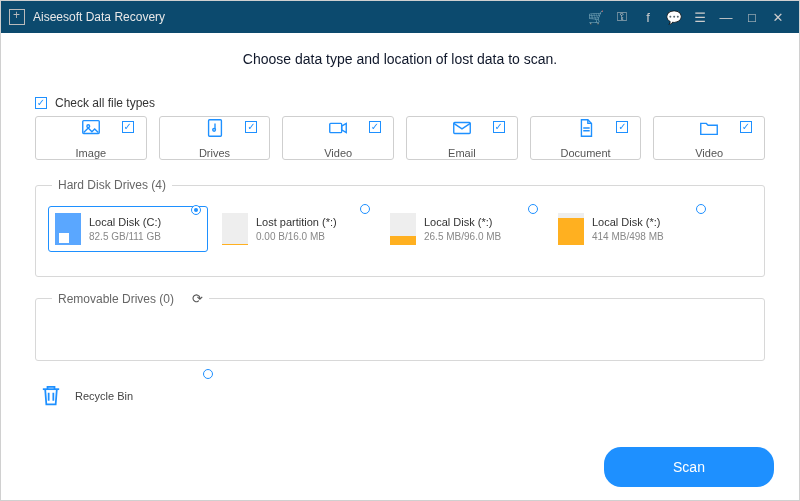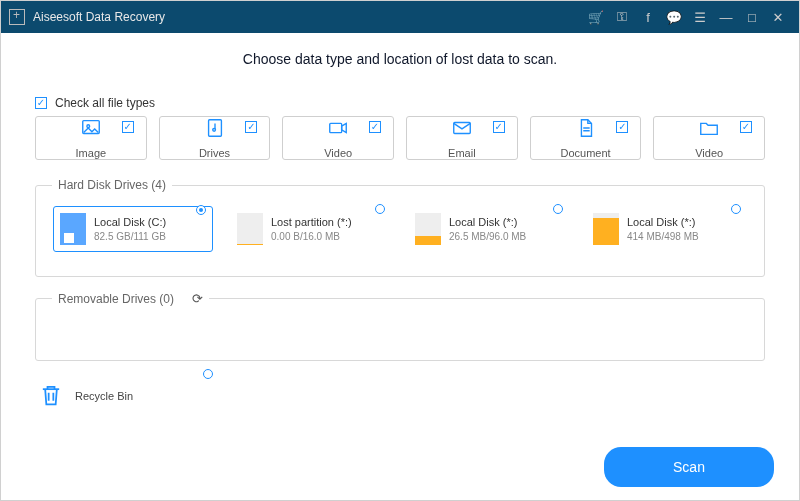--- a/index.html
+++ b/index.html
@@ -16,21 +16,21 @@
   .cbox.checked::after{content:"✓"; font-size:10px; color:#1e90ff; line-height:1;}
   .cards { display:flex; gap:12px; margin-bottom:18px;}
   .card { flex:1; height:44px; border:1px solid #cfcfcf; border-radius:3px; position:relative; display:flex; flex-direction:column; align-items:center; justify-content:center; cursor:pointer;}
   .card .corner { position:absolute; top:4px; right:4px;}
   .card .cicon { color:#1e90ff; margin-bottom:4px;}
   .card .cicon svg{width:22px;height:22px;}
   .card .clabel { font-size:11px; color:#555;}
   fieldset { border:1px solid #d8d8d8; border-radius:3px; padding:14px 12px 24px 12px; margin-bottom:14px; position:relative;}
   legend { font-size:12px; color:#666; padding:0 6px; margin-left:4px;}
   legend .refresh{ margin-left:18px; font-size:13px; color:#555;}
-  .drives { display:flex; gap:18px;justify-content:center; }
+  .drives { display:flex; gap:8px; }
   .drive { width:160px; display:flex; align-items:center; gap:8px; padding:6px; border-radius:3px; position:relative; cursor:pointer;}
   .drive.selected { border:1px solid #1e90ff;}
   .drive .radio{ position:absolute; top:-2px; right:6px; width:10px; height:10px; border:1.5px solid #1e90ff; border-radius:50%; background:#fff;}
   .drive.selected .radio::after{content:""; position:absolute; inset:2px; background:#1e90ff; border-radius:50%;}
   .usage{ width:26px; height:32px; background:#eee; position:relative; flex:0 0 26px;}
   .usage .fill{ position:absolute; bottom:0; left:0; right:0; background:#ffb020;}
   .usage.win{ background:#5aa7ff;}
   .usage.win .winflag{position:absolute;bottom:2px;left:4px;width:10px;height:10px;background:#fff;}
   .dinfo{ display:flex; flex-direction:column; line-height:1.3;}
   .dname{ font-size:11px; color:#333;}

